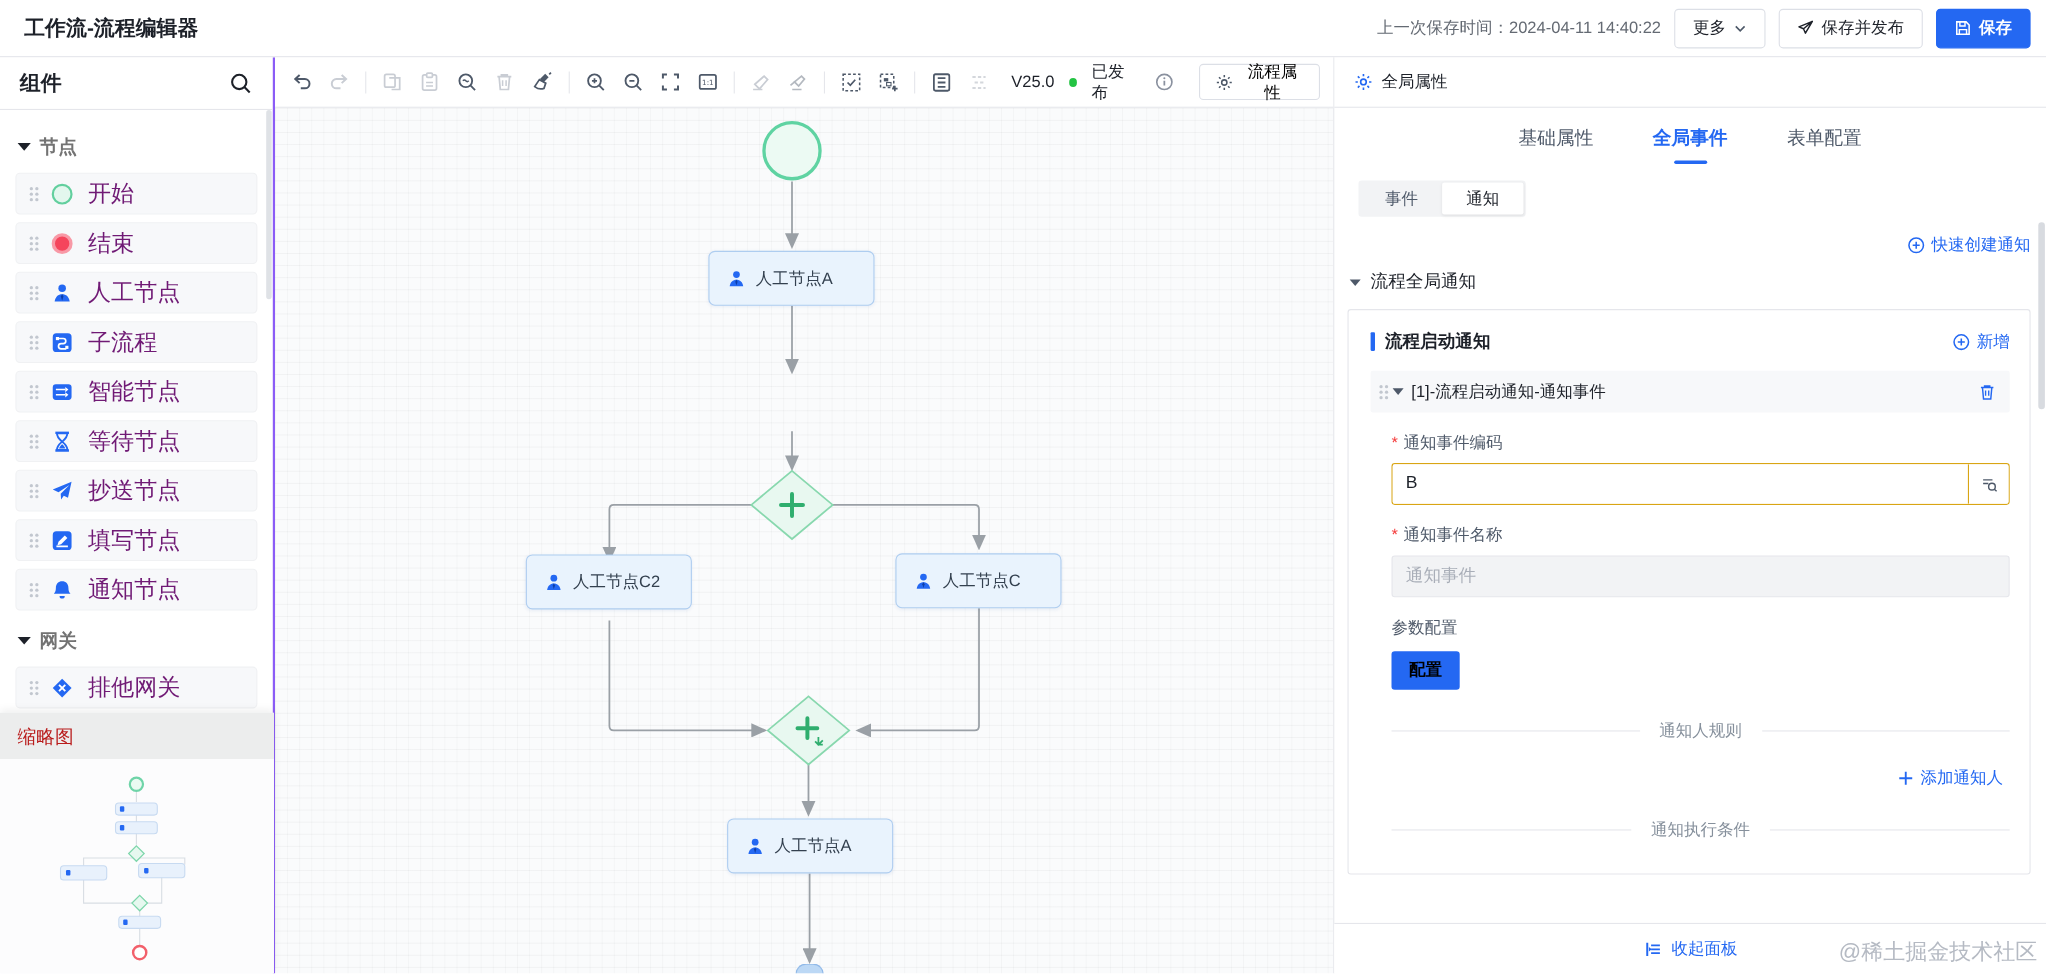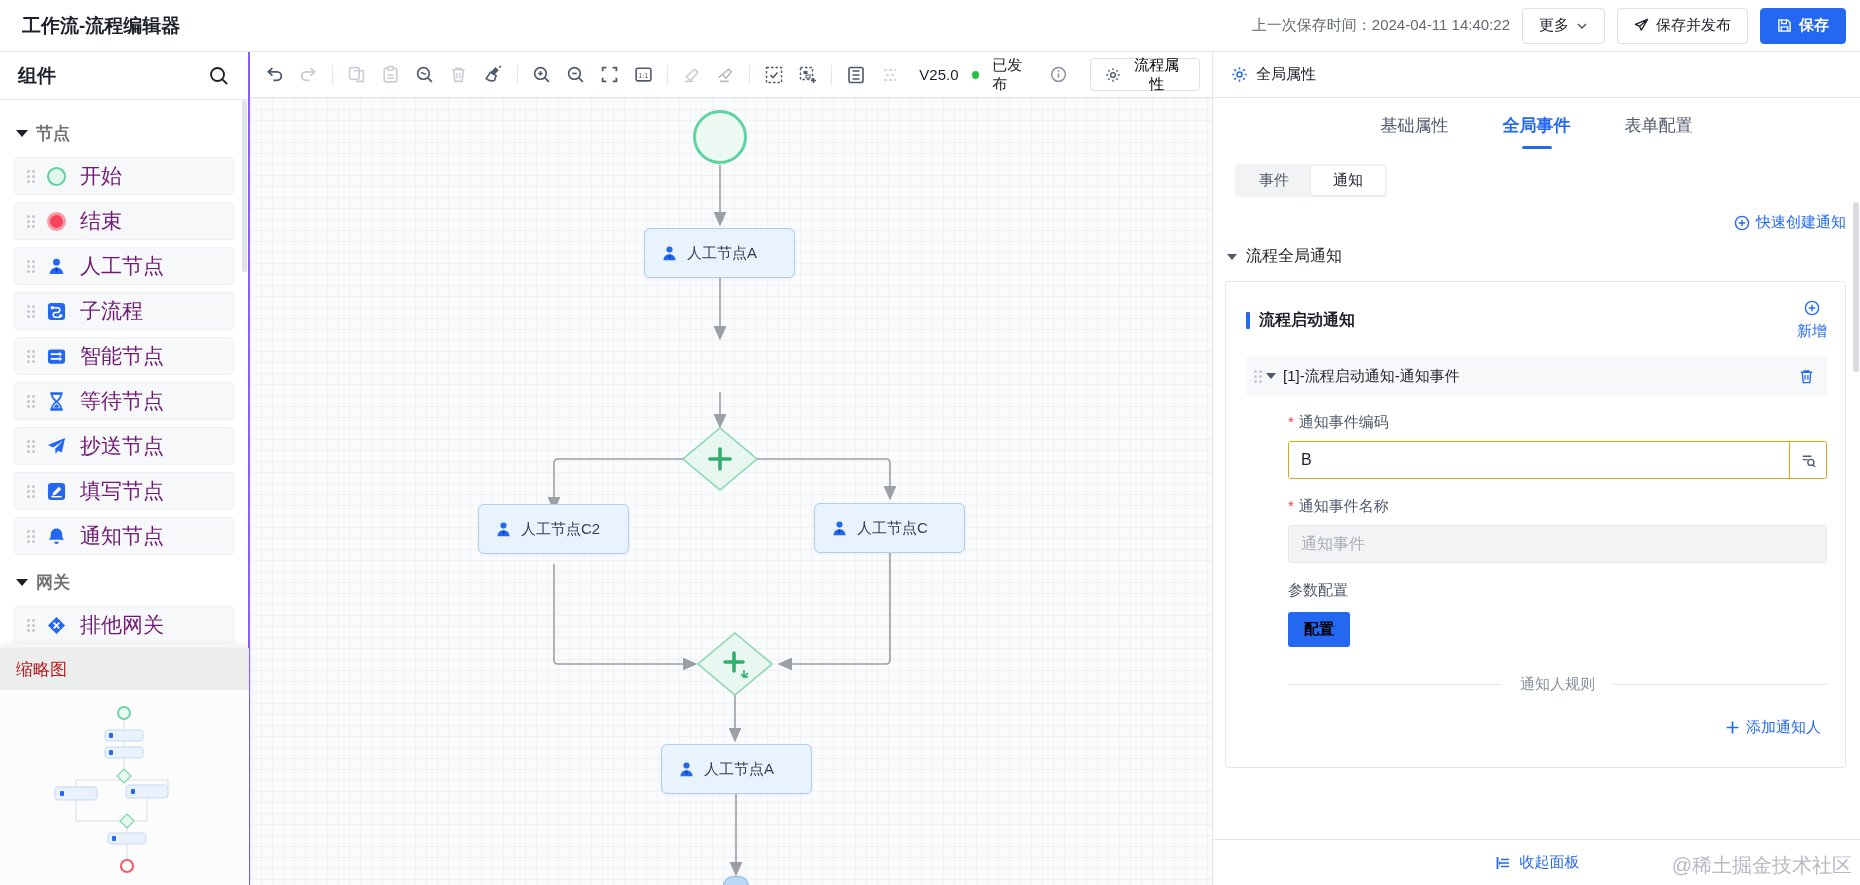--- a/index.html
+++ b/index.html
@@ -89,25 +89,25 @@
   .quick-row { display:flex; justify-content:flex-end; padding:16px 14px 0 0; }
   .blue-link { display:inline-flex; align-items:center; gap:6px; color:#2468f2; font-size:15px; cursor:pointer; }
   .group-head { display:flex; align-items:center; gap:9px; padding:14px 0 0 14px; font-size:16px;
     color:#1d2129; cursor:pointer; }
   .caret-sm { width:0; height:0; border-left:5px solid transparent; border-right:5px solid transparent;
     border-top:6px solid #4e5969; }
   .card { margin:14px 14px 0 12px; border:1px solid #e5e6eb; border-radius:3px; padding:18px 18px 30px 20px; }
   .card-title-row { display:flex; align-items:center; }
   .vbar { width:4px; height:17px; background:#2468f2; border-radius:1px; margin-right:9px; }
   .card-title { font-size:16px; font-weight:bold; color:#1d2129; }
-  .card-title-row .blue-link { margin-left:auto;flex-direction:column; }
+  .card-title-row .blue-link { margin-left:auto; }
   .item-row { margin-top:16px; background:#f7f8fa; border-radius:2px; height:38px; display:flex;
     align-items:center; padding:0 12px 0 8px; cursor:pointer; }
   .item-row .txt { font-size:15px; color:#1d2129; margin-left:7px; flex:1; }
-  .fields { margin:0 0 0 42px; }
+  .fields { margin:0 0 0 19px; }
   .flabel { margin-top:18px; font-size:15px; color:#4e5969; }
   .req { color:#f53f3f; margin-right:5px; }
   .input-wrap { margin-top:9px; display:flex; border:1.5px solid #d9a514; border-radius:3px;
     height:38px; overflow:hidden; background:#fff; }
   .input-wrap input { flex:1; border:none; outline:none; font-size:16px; padding:0 12px;
     color:#1d2129; font-family:inherit; background:#fff; }
   .addon { width:37px; border-left:1.5px solid #d9a514; display:flex; align-items:center;
     justify-content:center; cursor:pointer; background:#fff; }
   .input-disabled { margin-top:9px; height:38px; background:#f2f3f5; border:1px solid #e5e6eb;
     border-radius:3px; display:flex; align-items:center; padding:0 12px; }
@@ -714,20 +714,25 @@
           <span class="blue-link">
             <span>
                 <svg width="15" height="15" viewBox="0 0 14 14">
                   <path d="M7 1.5v11M1.5 7h11" stroke="#2468f2" stroke-width="1.6"></path>
                 </svg>
               </span>
             <span>添加通知人</span>
           </span>
         </div>
 
+        <div class="hdiv">
+          <span class="line"></span>
+            <span class="dt">通知执行条件</span>
+            <span class="line"></span>
+        </div>
       </div>
     </div>
 
     <div class="panel-scroll"></div>
 
     <div class="panel-bottom">
       <span>
           <svg width="18" height="18" viewBox="0 0 18 18">
             <path d="M3.5 3v12" stroke="#2468f2" stroke-width="1.8"></path>
             <path d="M7 5.5h8M7 9h8M7 12.5h8" stroke="#2468f2" stroke-width="1.6"></path>

